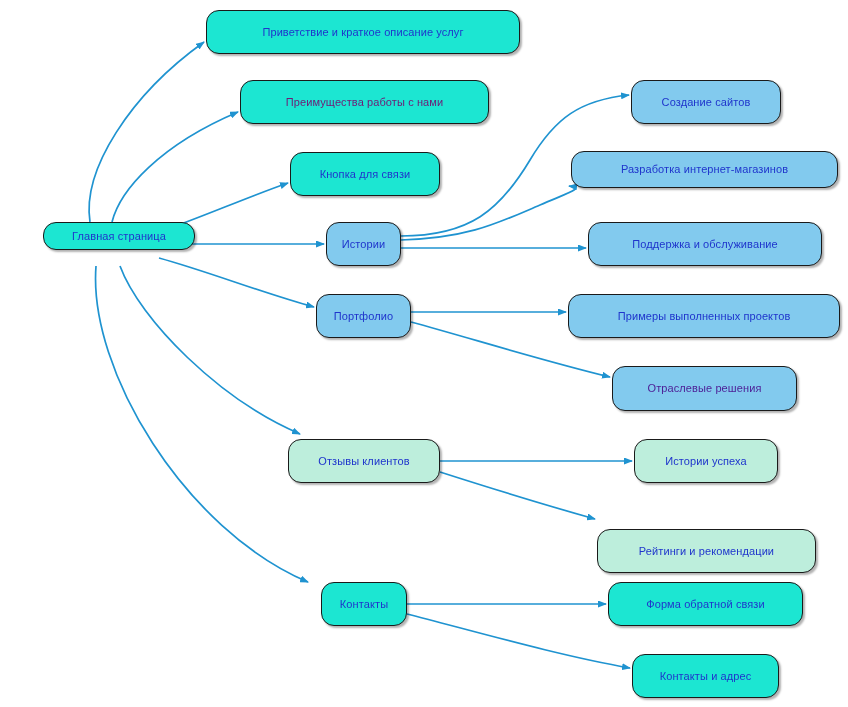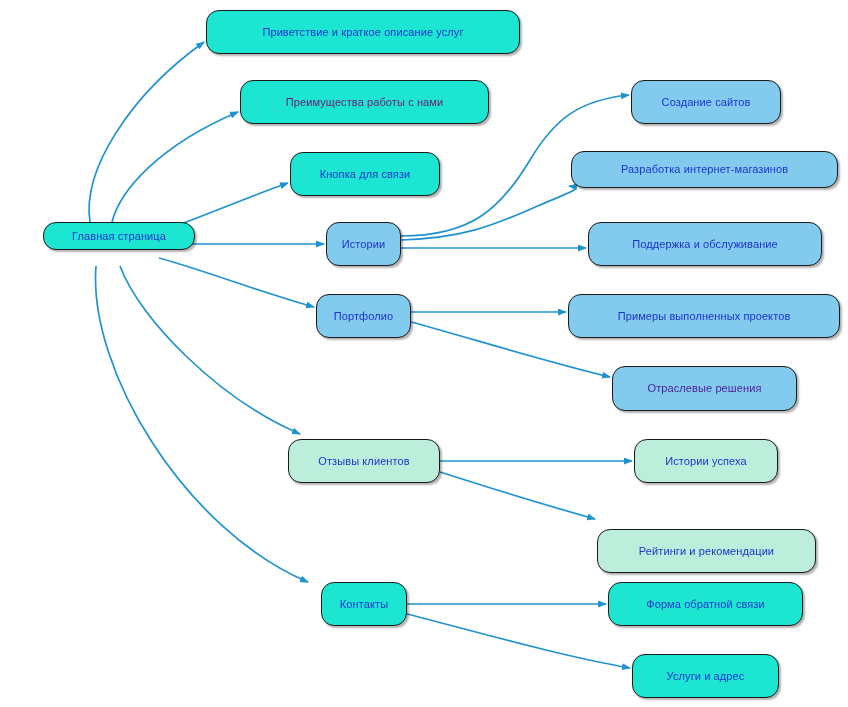--- a/index.html
+++ b/index.html
@@ -128,17 +128,17 @@
       <div class="node" style="left: 634px; top: 439px; width: 144px; height: 44px; background: rgb(189, 238, 220); border-color: rgb(26, 26, 26); color: rgb(31, 53, 204);">
         <span class="node-label">Истории успеха</span>
       </div>
       <div class="node" style="left: 597px; top: 529px; width: 219px; height: 44px; background: rgb(189, 238, 220); border-color: rgb(26, 26, 26); color: rgb(31, 53, 204);">
         <span class="node-label">Рейтинги и рекомендации</span>
       </div>
       <div class="node" style="left: 608px; top: 582px; width: 195px; height: 44px; background: rgb(28, 230, 210); border-color: rgb(26, 26, 26); color: rgb(31, 53, 204);">
         <span class="node-label">Форма обратной связи</span>
       </div>
       <div class="node" style="left: 632px; top: 654px; width: 147px; height: 44px; background: rgb(28, 230, 210); border-color: rgb(26, 26, 26); color: rgb(31, 53, 204);">
-        <span class="node-label">Услуги и адрес</span>
+        <span class="node-label">Контакты и адрес</span>
       </div>
     </div>
 
 </div>
 
 </body></html>

